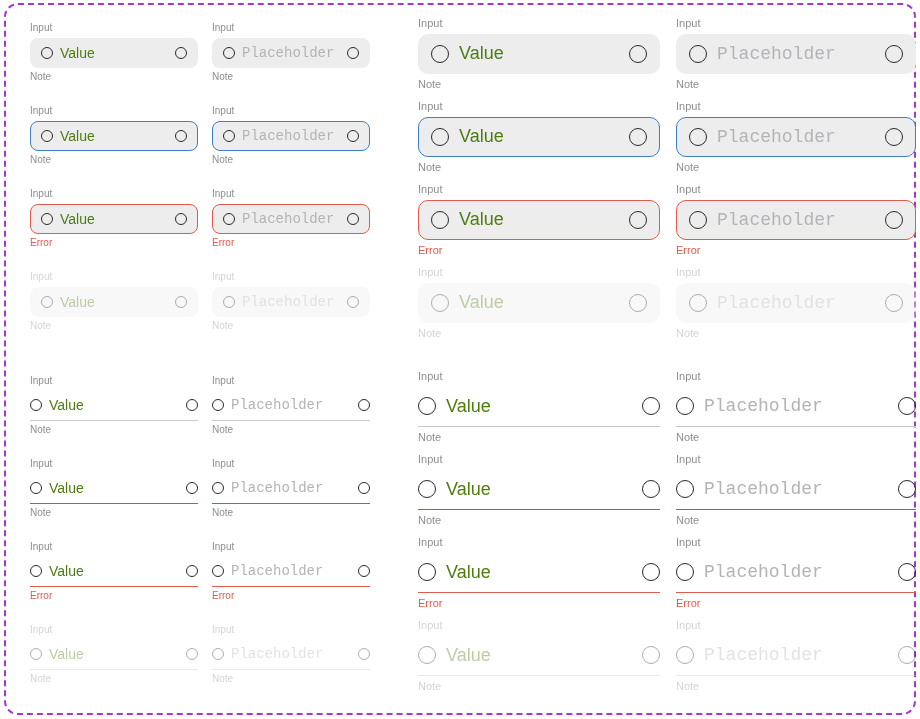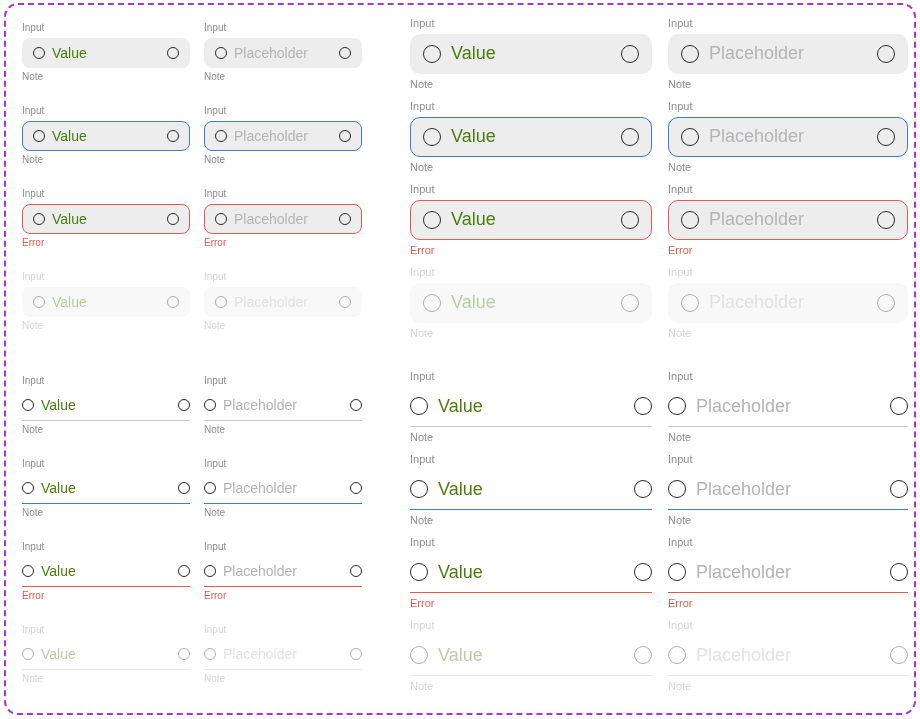--- a/index.html
+++ b/index.html
@@ -28,21 +28,21 @@
     top: 0;
   }
   .col-s1 { left: 16px;  width: 168px; }
   .col-s2 { left: 198px; width: 158px; }
   .col-l1 { left: 404px; width: 242px; }
   .col-l2 { left: 662px; width: 240px; }
 
   
   .field {
     position: absolute;
-    left: 0;
+    left: 8px;
     width: 100%;
   }
 
   .label {
     display: block;
     color: #8e8e93;
     line-height: 1.25;
     white-space: nowrap;
   }
   .note {
@@ -60,21 +60,21 @@
     width: 100%;
     position: relative;
   }
 
   .control .txt {
     flex: 1 1 auto;
     color: #4d7c0f;
     white-space: nowrap;
     overflow: hidden;
   }
-  .control.placeholder .txt { color: #b4b4b8; }
+  .control.placeholder .txt { color: #b4b4b8; font-family: Liberation Mono, monospace; }
 
   .ico {
     flex: 0 0 auto;
     display: block;
     border-radius: 50%;
     border-style: solid;
     border-color: #2a2a2e;
   }
 
   

